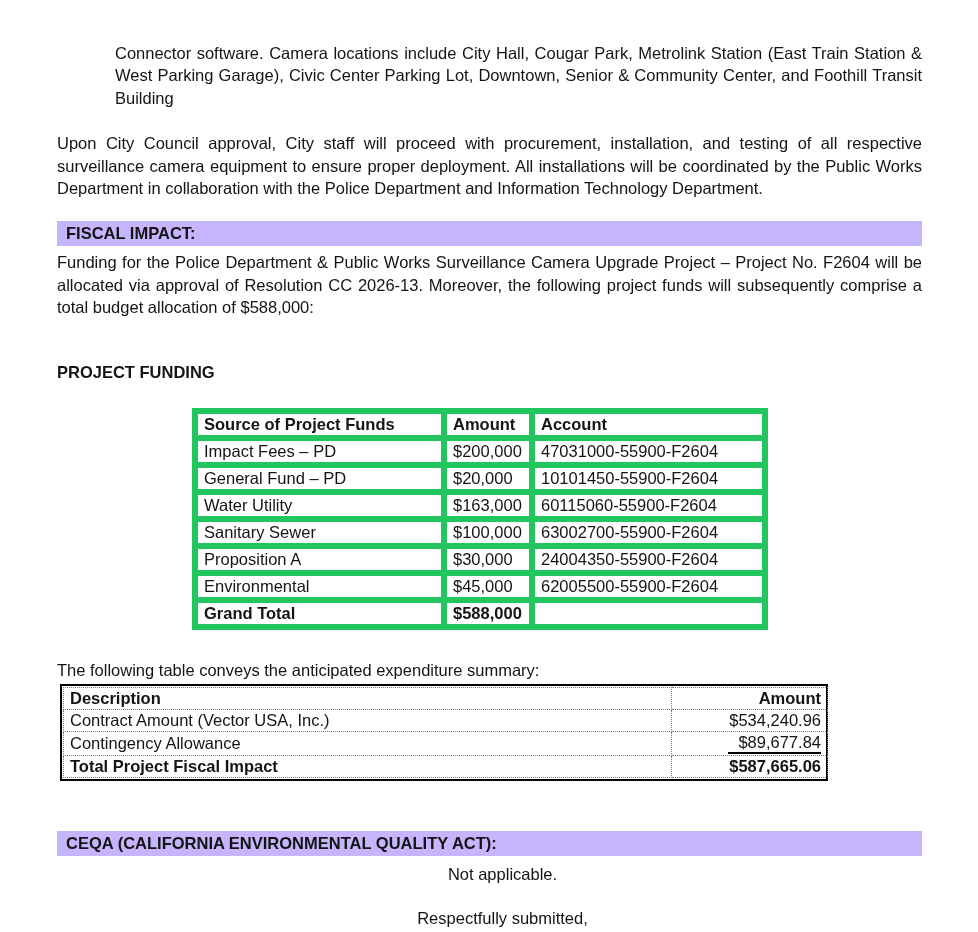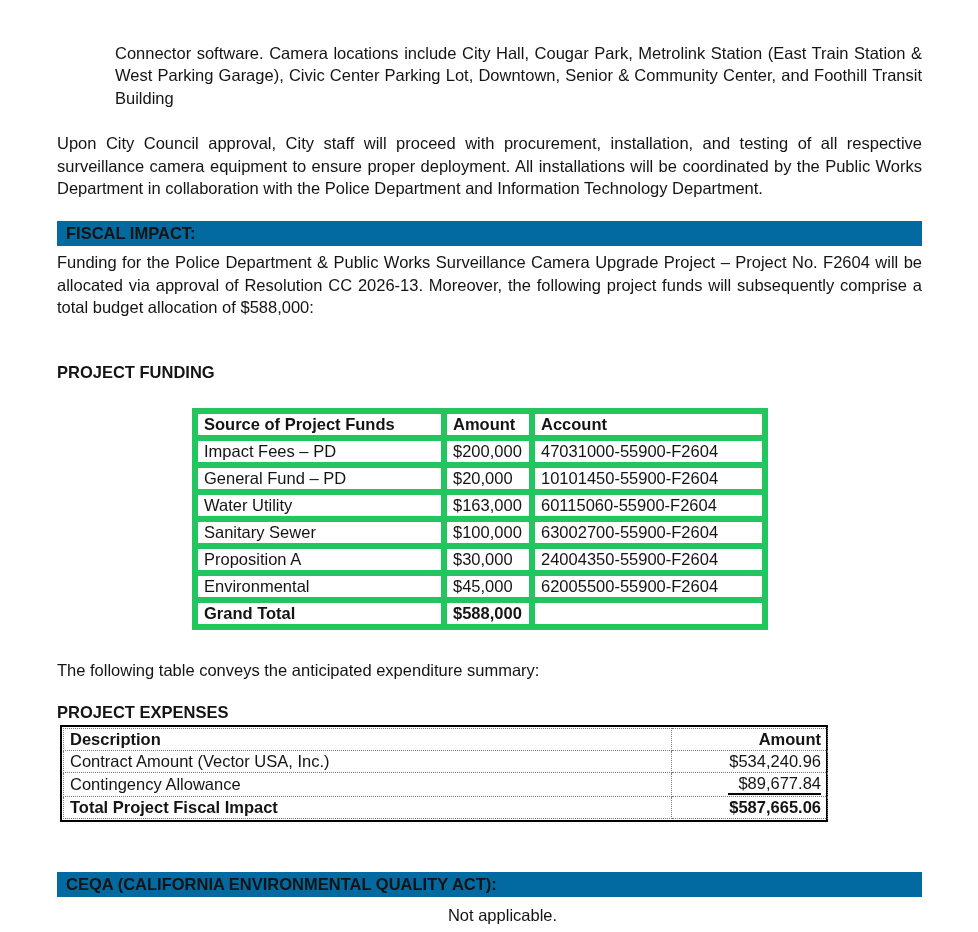--- a/index.html
+++ b/index.html
@@ -28,21 +28,21 @@
     margin: 0 56px 0 57px;
   }
   .para.indented {
     margin-left: 115px;
   }
   .para.mt-blank { margin-top: 23px; }
   .section-bar {
     margin: 0 56px 0 57px;
     height: 25px;
     line-height: 25px;
-    background: #0369a1;
+    background: #c4b5fd;
     font-size: 16.5px;
     font-weight: bold;
     padding-left: 9px;
     white-space: nowrap;
     overflow: hidden;
   }
   .bar-fiscal { margin-top: 22px; }
   .bar-ceqa   { margin-top: 50px; }
   .para.after-bar { margin-top: 5px; }
   .subheading {
@@ -188,21 +188,20 @@
       <tr class="total-row">
         <td>Grand Total</td>
         <td>$588,000</td>
         <td></td>
       </tr>
     </tbody>
   </table>
 
   <p class="para" style="margin-top:29px;">The following table conveys the anticipated expenditure summary:</p>
 
-  <div class="subheading expenses">PROJECT EXPENSES</div>
 
   <div class="expenses-wrap">
     <table class="expenses-table">
       <colgroup>
         <col class="col-desc">
           <col class="col-expamt">
       </colgroup>
       <thead>
         <tr>
           <th class="inner">Description</th>

